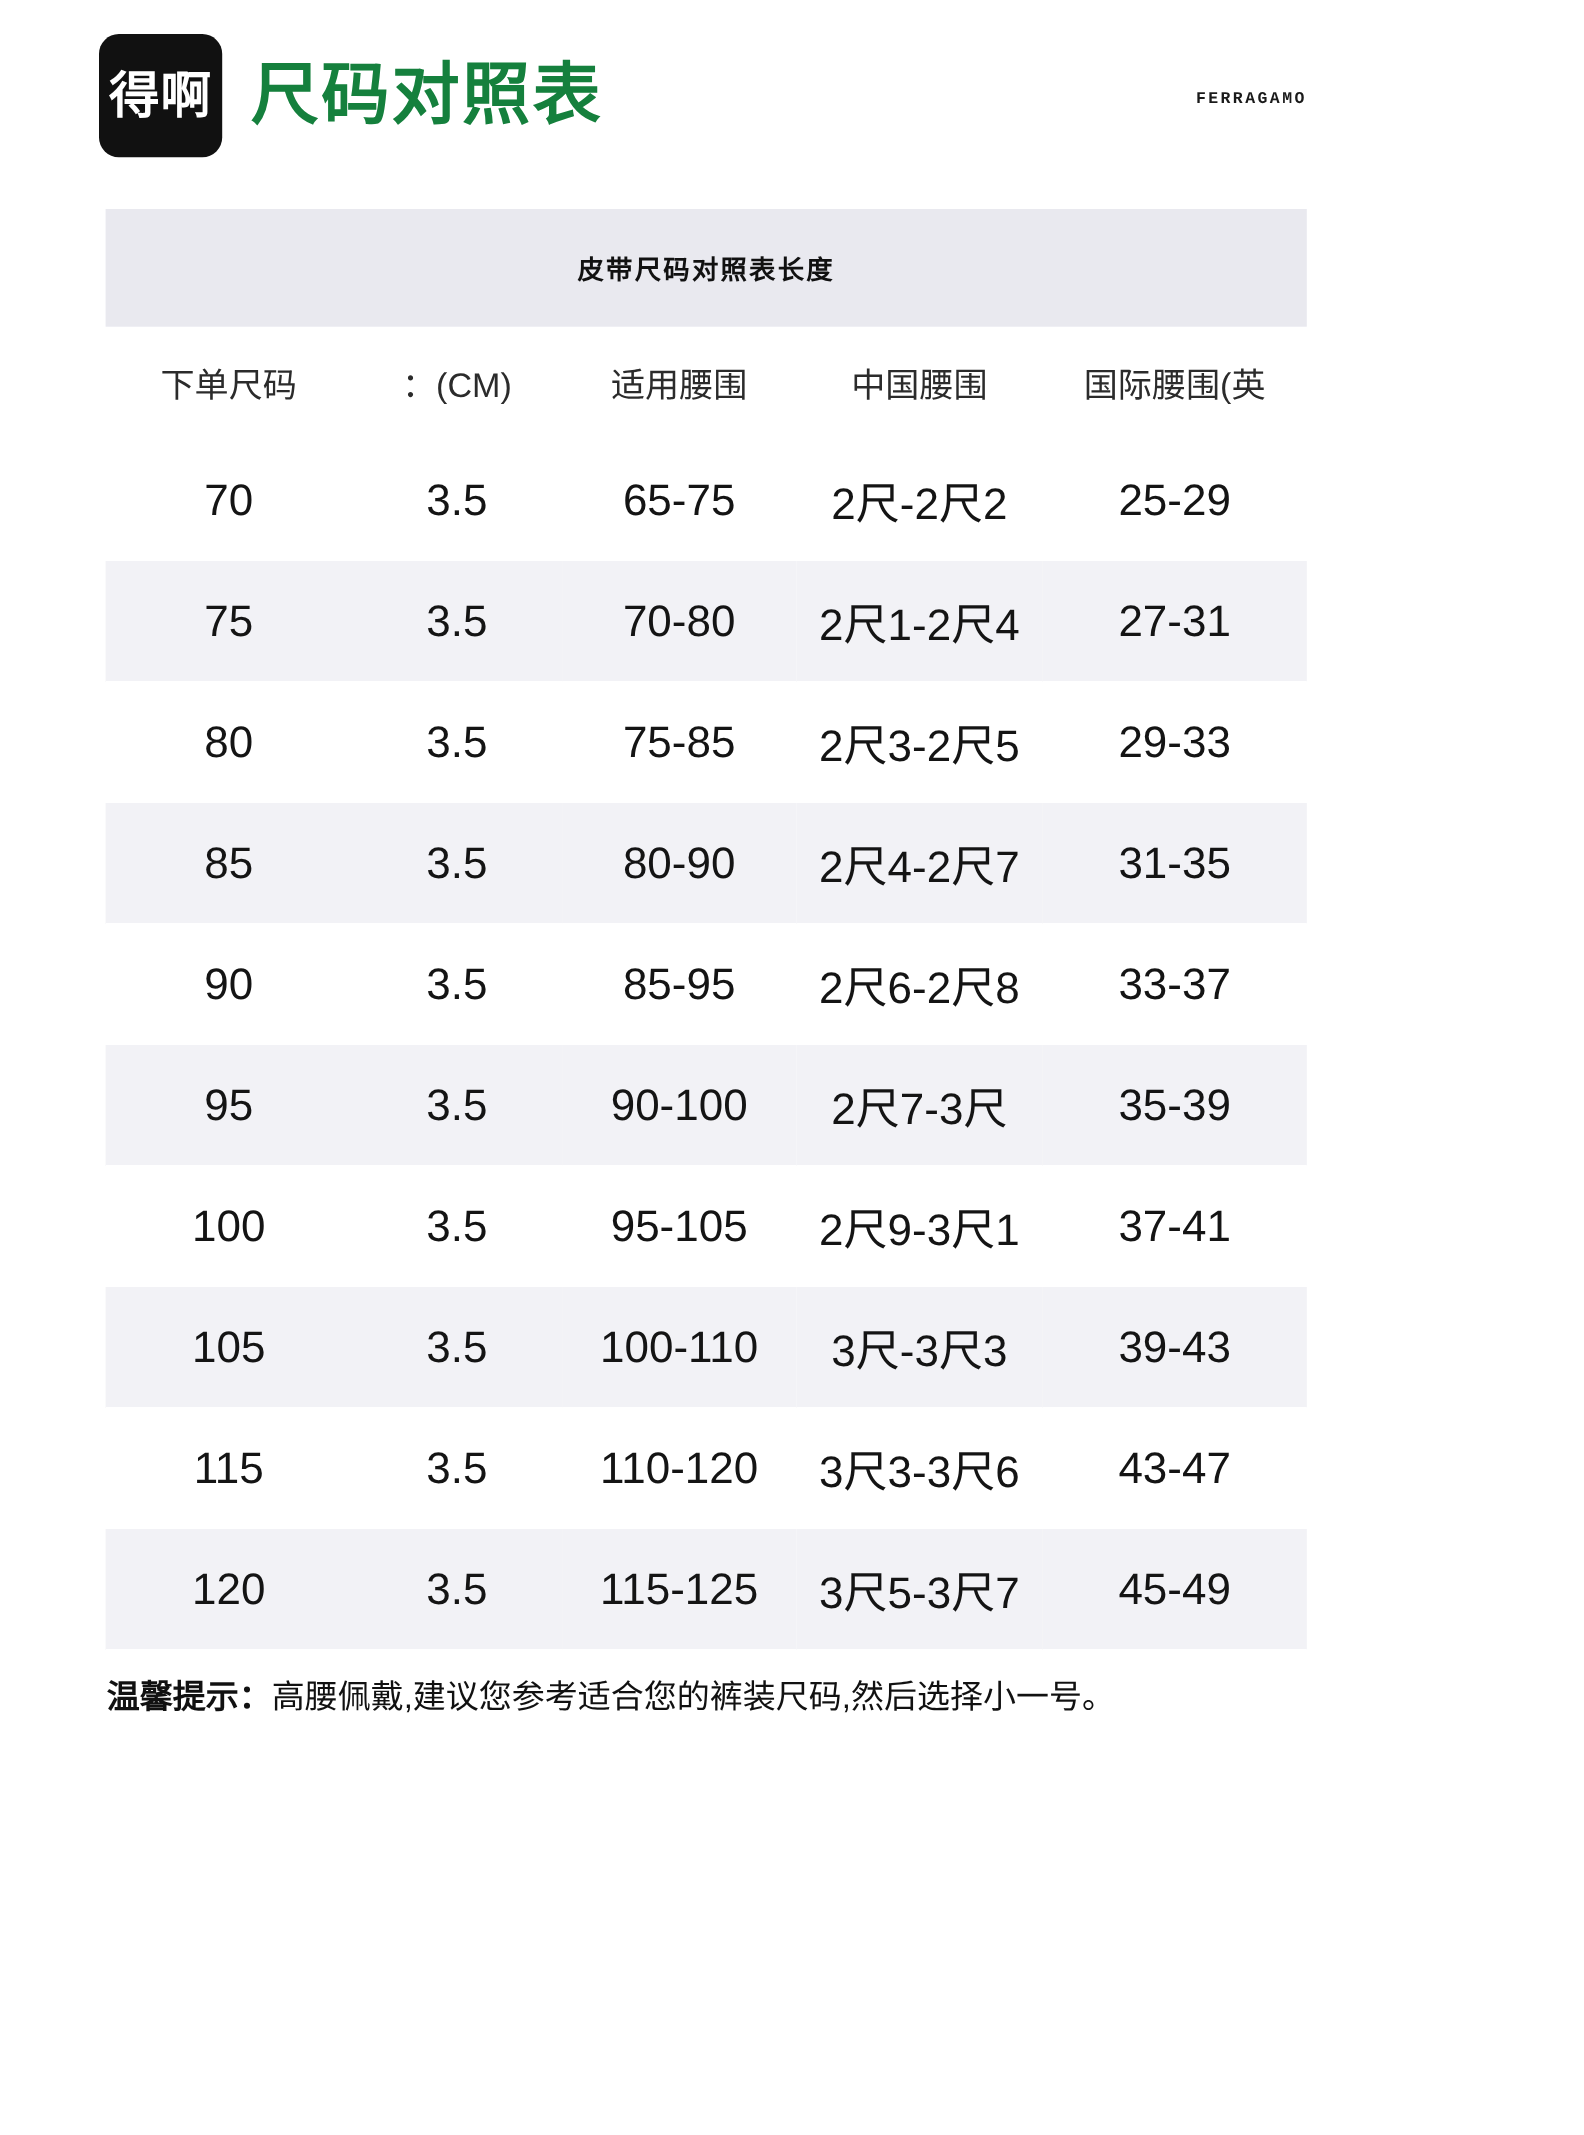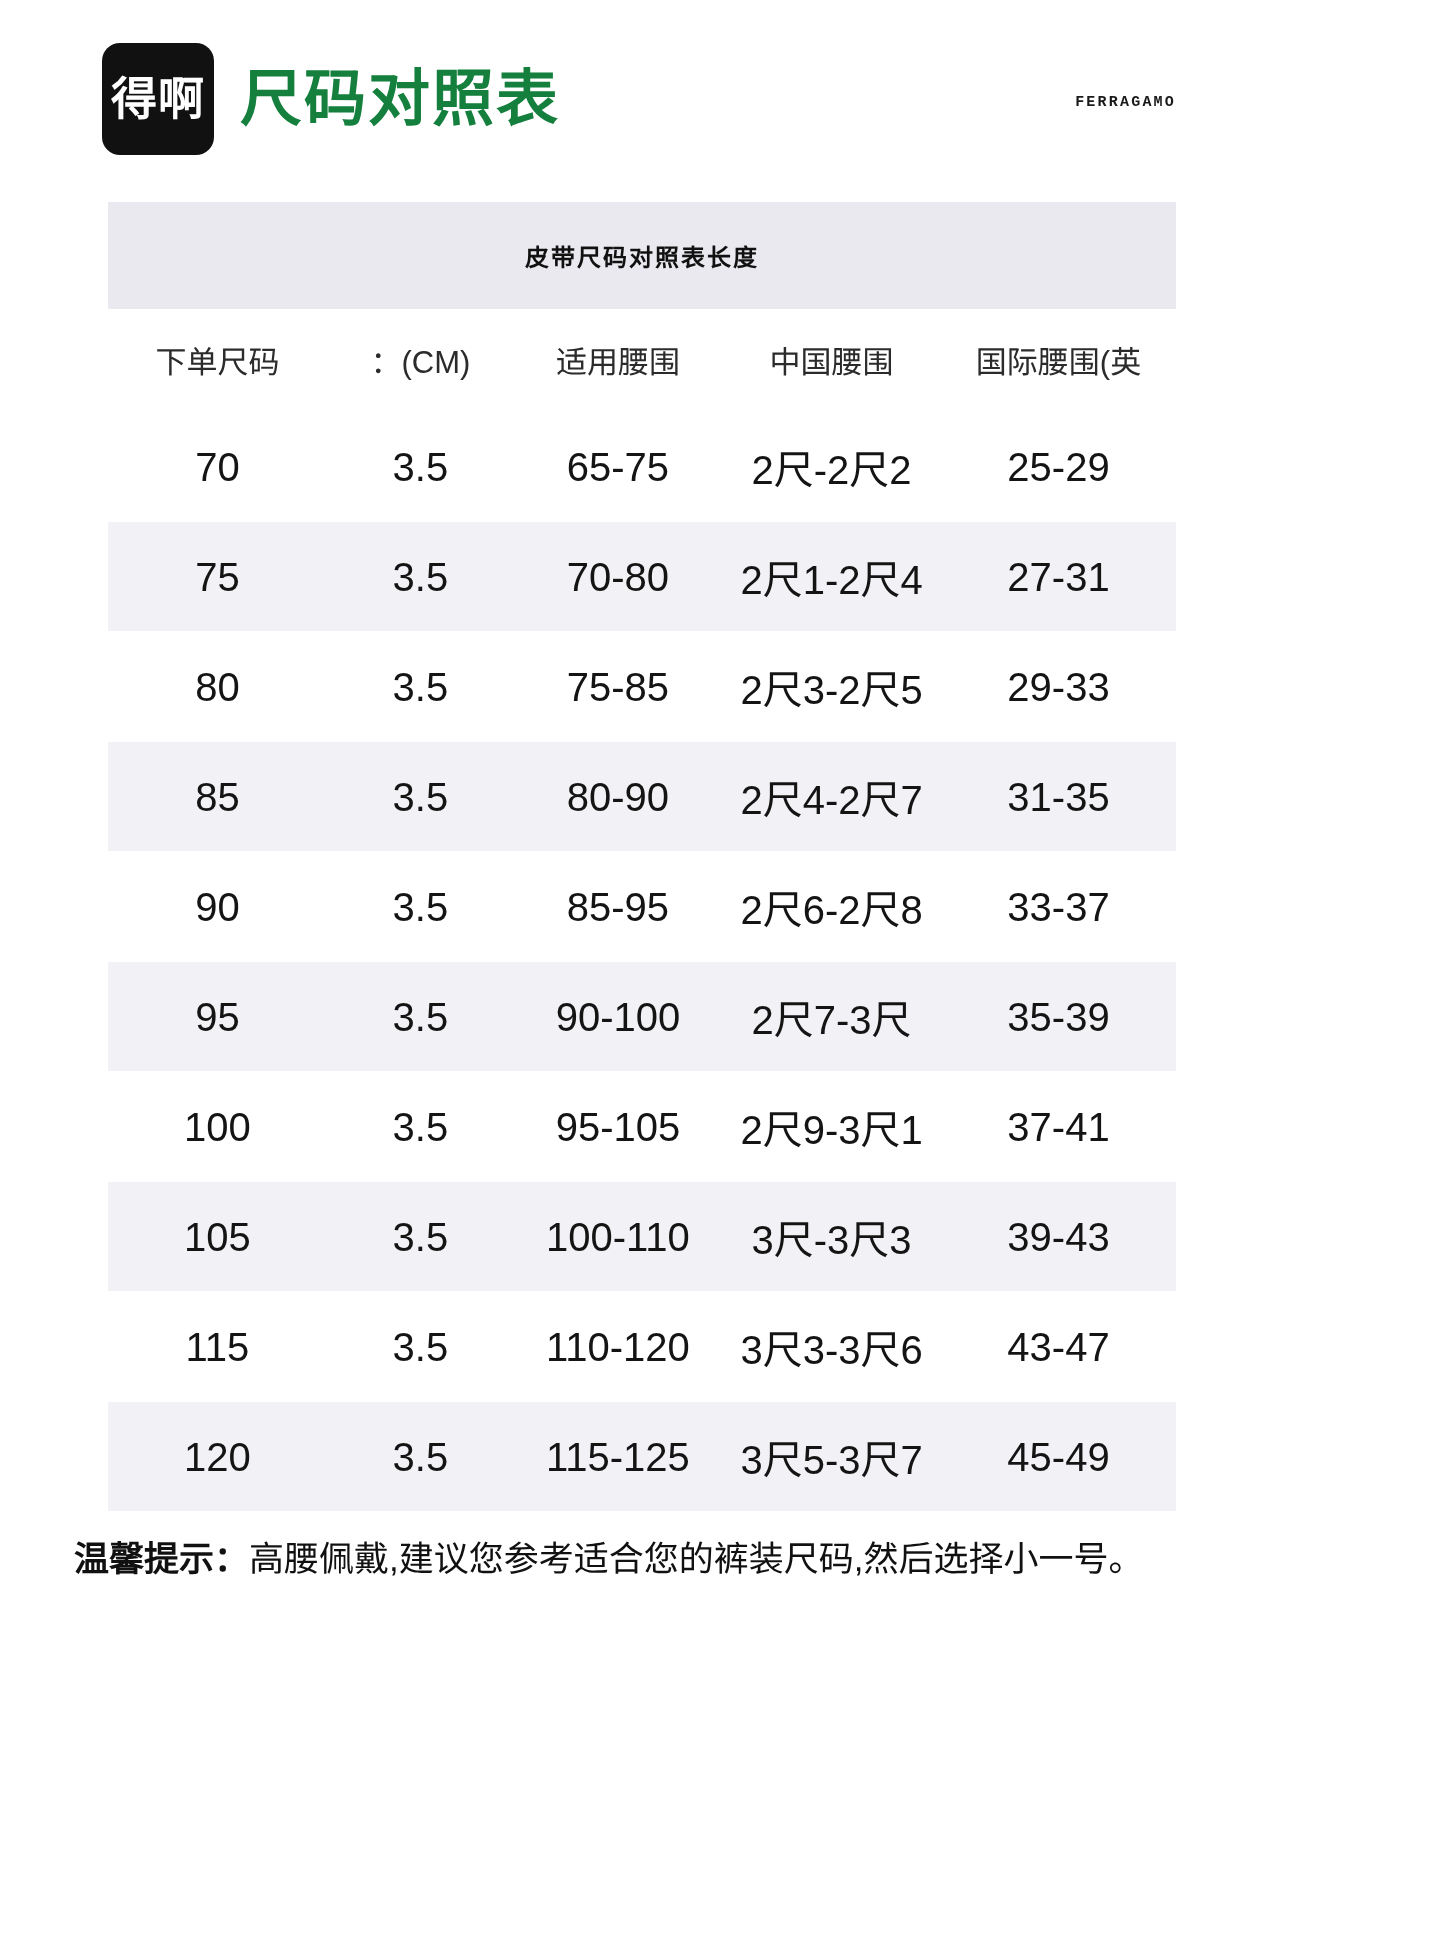--- a/index.html
+++ b/index.html
@@ -12,21 +12,21 @@
     min-height: 1941px;
     font-family: "Liberation Sans", "DejaVu Sans", sans-serif;
     color: #1a1a1a;
     -webkit-font-smoothing: antialiased;
   }
   .page {
     width: 1284px;
     min-height: 1941px;
     position: relative;
     box-sizing: border-box;
-    padding: 16px;
+    padding: 4px;
   }
 
   
   .header {
     display: flex;
     align-items: center;
     padding: 26px 86px 0 86px;
     position: relative;
     height: 140px;
     box-sizing: border-box;
@@ -114,22 +114,22 @@
     white-space: nowrap;
   }
   table.size-table tbody tr:nth-child(odd) td { background: #ffffff; }
   table.size-table tbody tr:nth-child(even) td { background: #f2f2f6; }
 
   
   table.size-table tbody tr td { box-shadow: inset 0 -1px 0 #ffffff; }
 
   
   .note {
-    margin: 22px 86px 0 58px;
-    font-size: 35px;
+    margin: 22px 86px 0 93px;
+    font-size: 30px;
     line-height: 1.45;
     color: #111111;
   }
   .note b {
     font-weight: 700;
   }
 </style>
 </head>
 <body>
 

